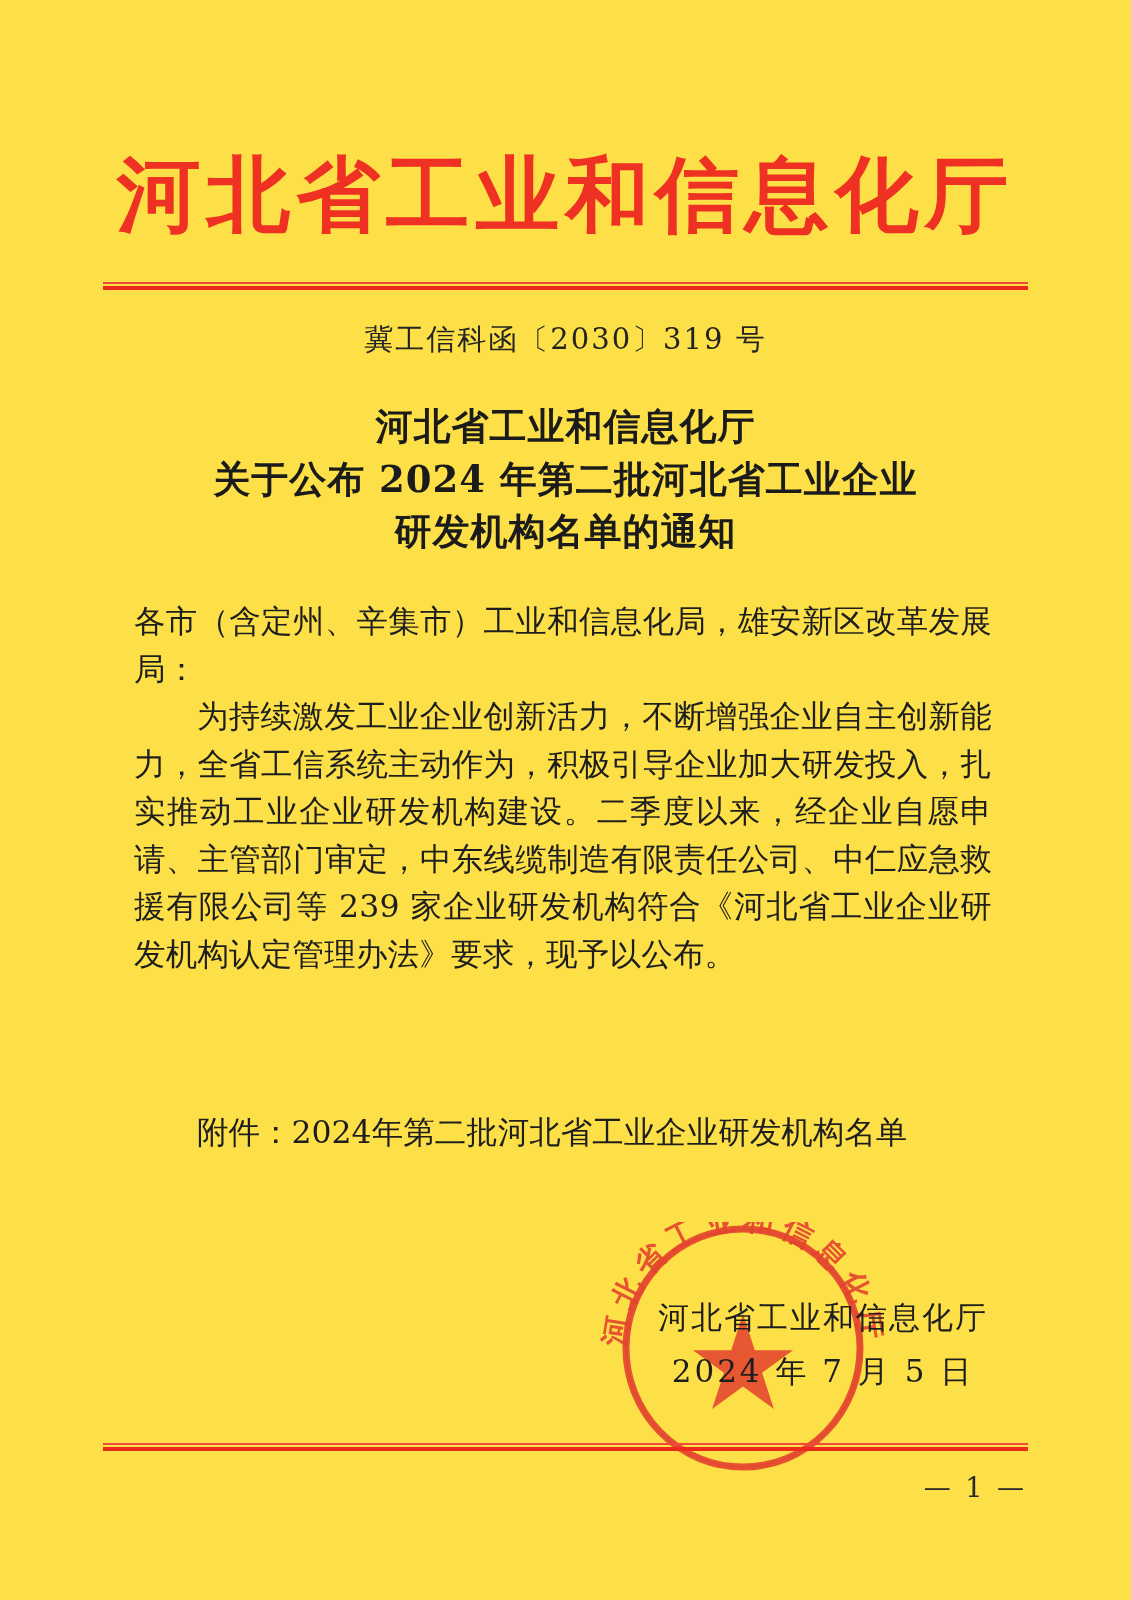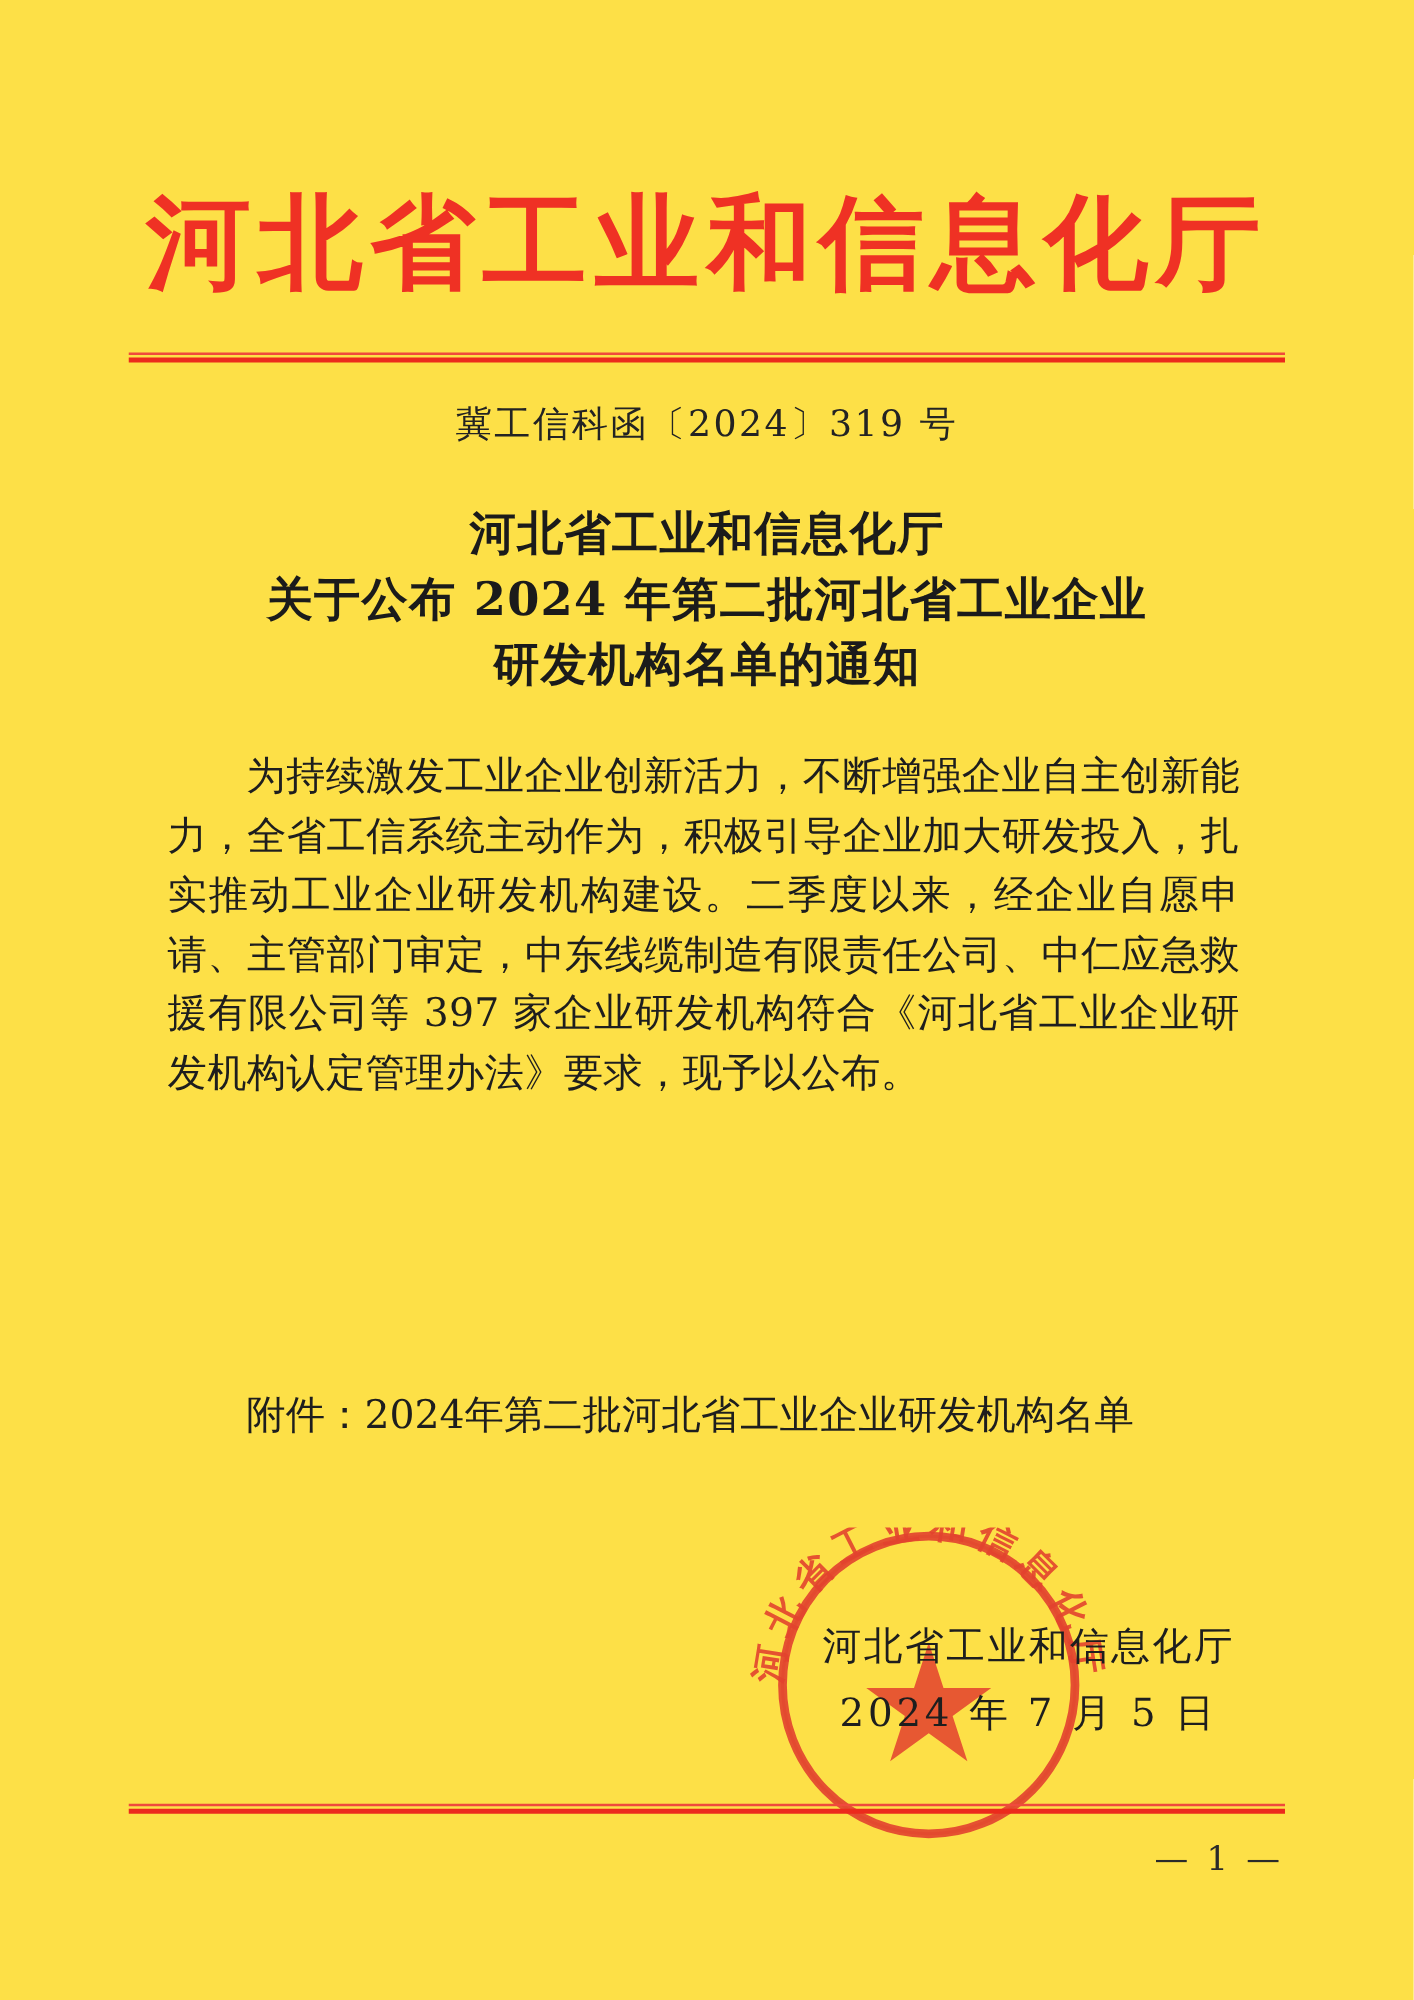--- a/index.html
+++ b/index.html
@@ -198,30 +198,31 @@
   <div class="letterhead">
     <div class="letterhead-title">河北省工业和信息化厅</div>
   </div>
 
   <div class="header-rules">
     <div class="rule-thin"></div>
     <div class="rule-gap"></div>
     <div class="rule-thick"></div>
   </div>
 
-  <div class="doc-number">冀工信科函〔2024〕319 号</div>
+  <div class="doc-number">冀工信科函〔2030〕319 号</div>
 
   <div class="doc-title">
     <span class="tline">河北省工业和信息化厅</span>
     <span class="tline">关于公布 2024 年第二批河北省工业企业</span>
     <span class="tline">研发机构名单的通知</span>
   </div>
 
   <div class="body-block">
-    <p class="para">为持续激发工业企业创新活力，不断增强企业自主创新能力，全省工信系统主动作为，积极引导企业加大研发投入，扎实推动工业企业研发机构建设。二季度以来，经企业自愿申请、主管部门审定，中东线缆制造有限责任公司、中仁应急救援有限公司等 397 家企业研发机构符合《河北省工业企业研发机构认定管理办法》要求，现予以公布。</p>
+    <p class="para salutation">各市（含定州、辛集市）工业和信息化局，雄安新区改革发展局：</p>
+    <p class="para">为持续激发工业企业创新活力，不断增强企业自主创新能力，全省工信系统主动作为，积极引导企业加大研发投入，扎实推动工业企业研发机构建设。二季度以来，经企业自愿申请、主管部门审定，中东线缆制造有限责任公司、中仁应急救援有限公司等 239 家企业研发机构符合《河北省工业企业研发机构认定管理办法》要求，现予以公布。</p>
   </div>
 
   <div class="attachment">附件：2024年第二批河北省工业企业研发机构名单</div>
 
   <div class="seal">
     <svg viewBox="0 0 310 252" xmlns="http://www.w3.org/2000/svg">
       <defs>
         <path id="sealArc" d="M 37,126 A 118,118 0 1 1 273,126" fill="none"></path>
       </defs>
       <ellipse cx="155" cy="126" rx="117" ry="119" fill="none" stroke="#e0342c" stroke-width="7" opacity="0.92"></ellipse>

